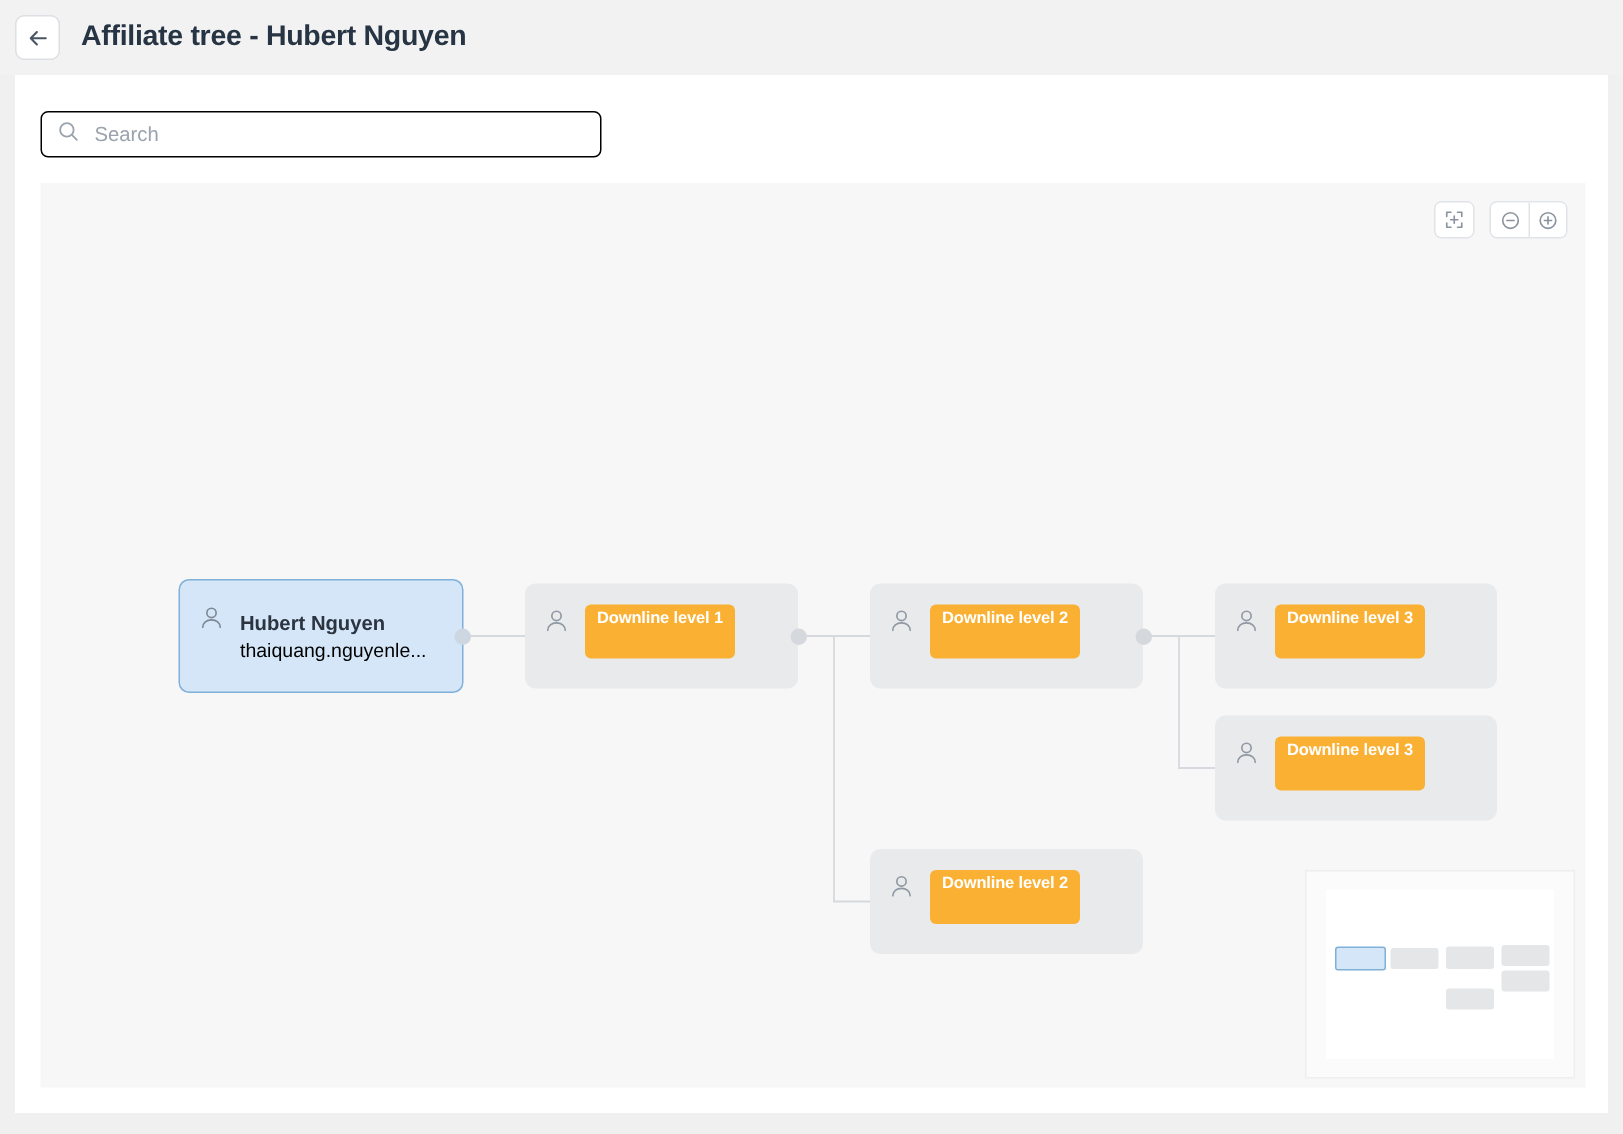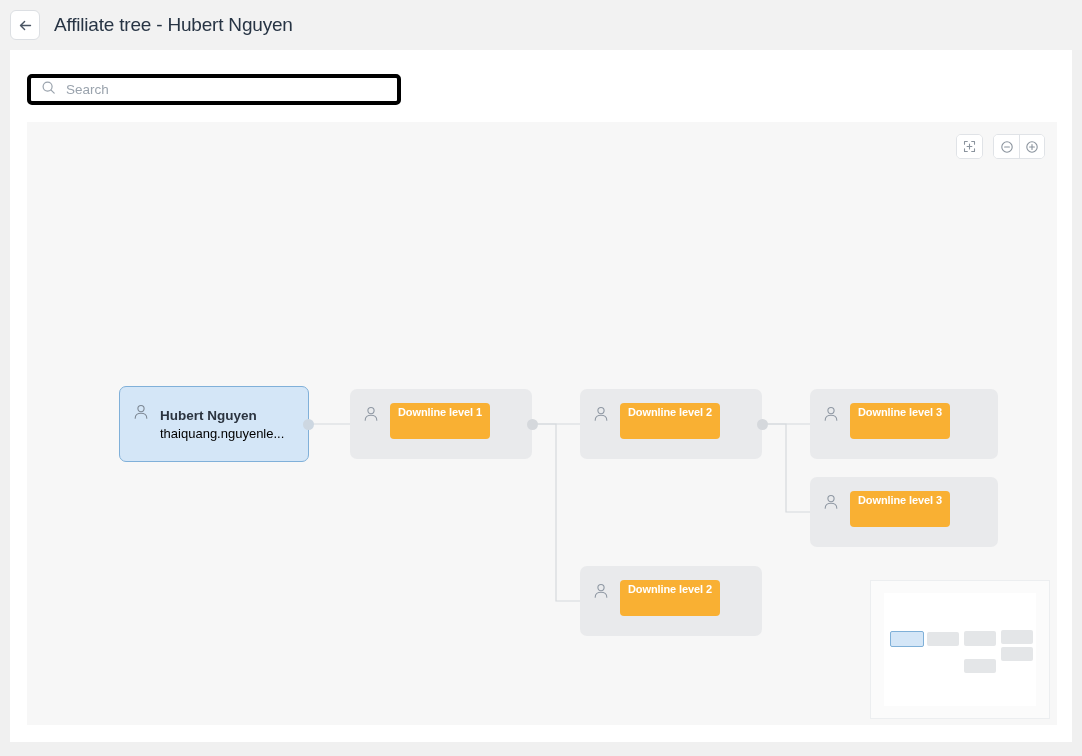--- a/index.html
+++ b/index.html
@@ -24,40 +24,40 @@
     background: #ffffff;
     border: 1px solid #dcdfe3;
     border-radius: 6px;
     display: flex; align-items: center; justify-content: center;
     cursor: pointer;
   }
   #back-button svg { display: block; }
   #page-title {
     margin-left: 14px;
     font-size: 19px;
-    font-weight: 400;
+    font-weight: 700;
     color: #273444;
     letter-spacing: -0.2px;
     white-space: nowrap;
   }
 
   
   #card {
     position: absolute;
     left: 10px; top: 50px;
     width: 1062px; height: 692px;
     background: #ffffff;
   }
 
   
   #search-box {
     position: absolute;
     left: 17px; top: 24px;
     width: 374px; height: 31px;
-    border: 4px solid #000000;
+    border: 1px solid #000000;
     border-radius: 5px;
     background: #ffffff;
     display: flex; align-items: center;
     padding: 0 10px;
   }
   #search-input {
     border: none; outline: none;
     flex: 1;
     margin-left: 8px;
     font-family: "Liberation Sans", sans-serif;

